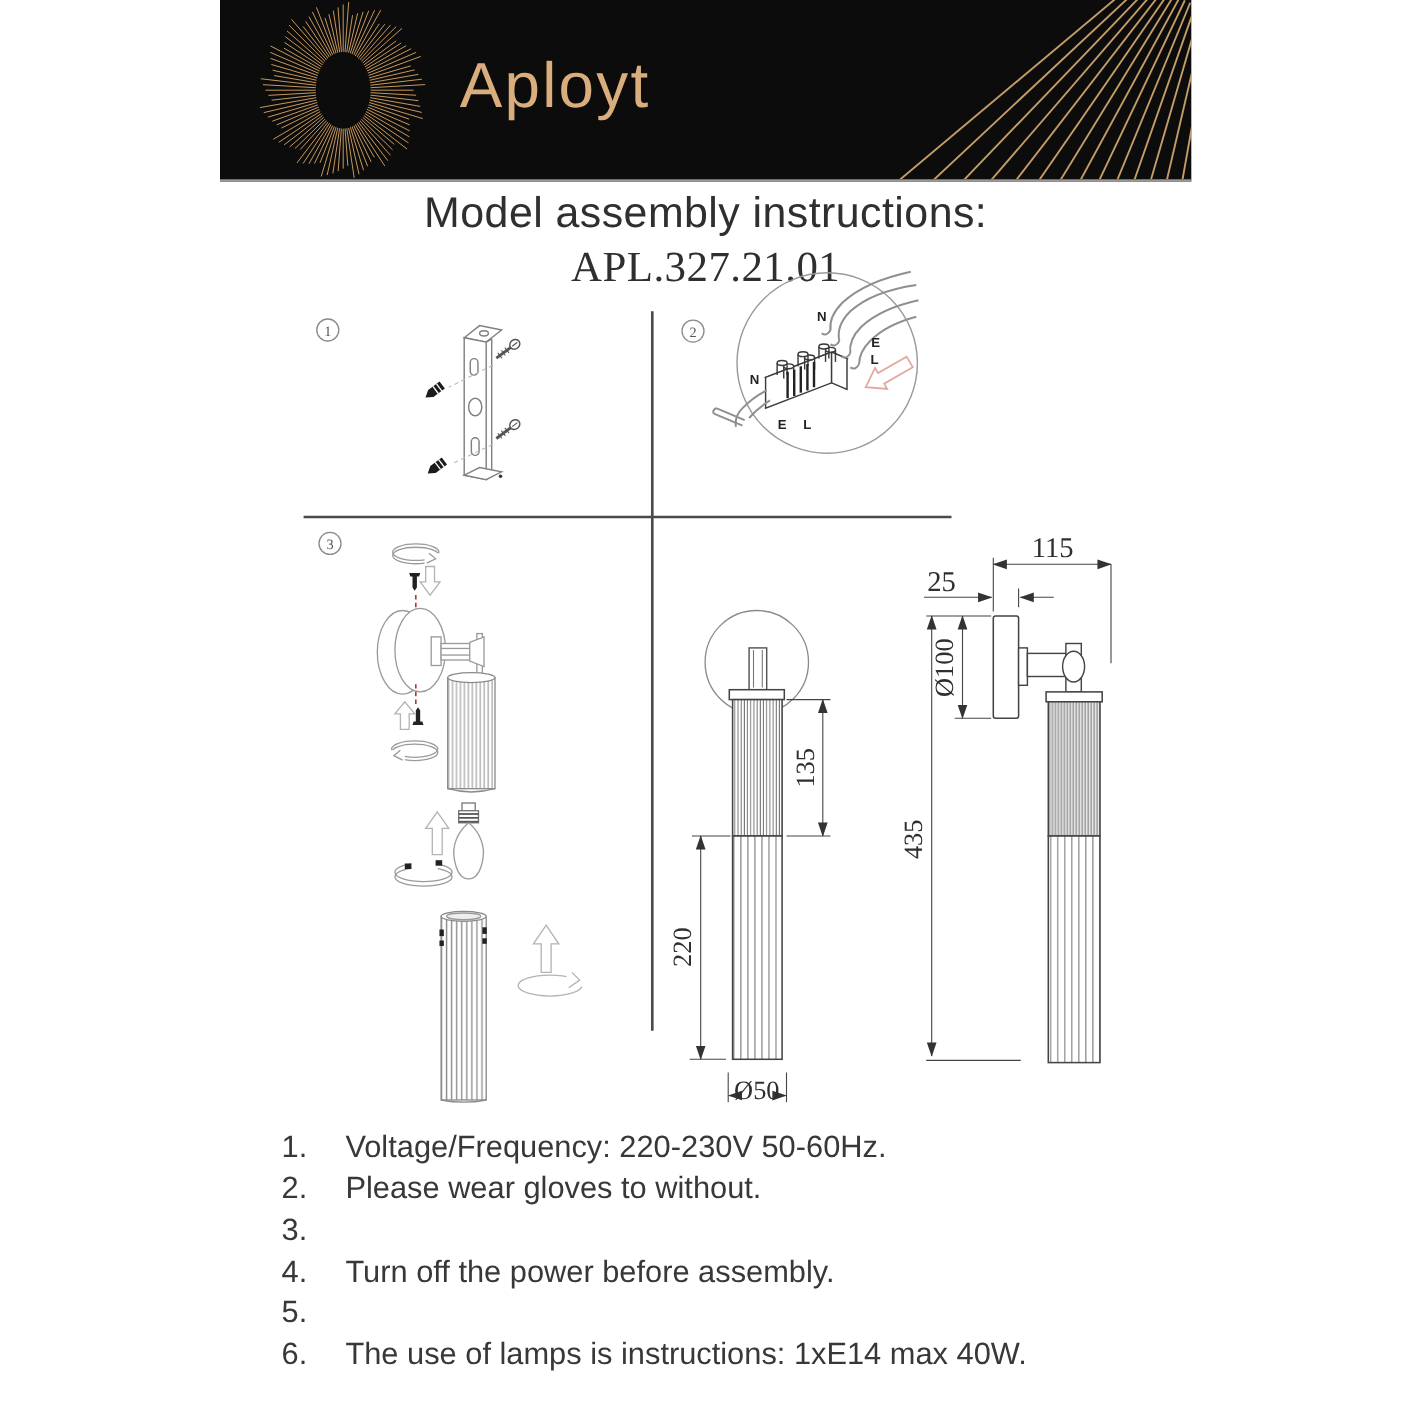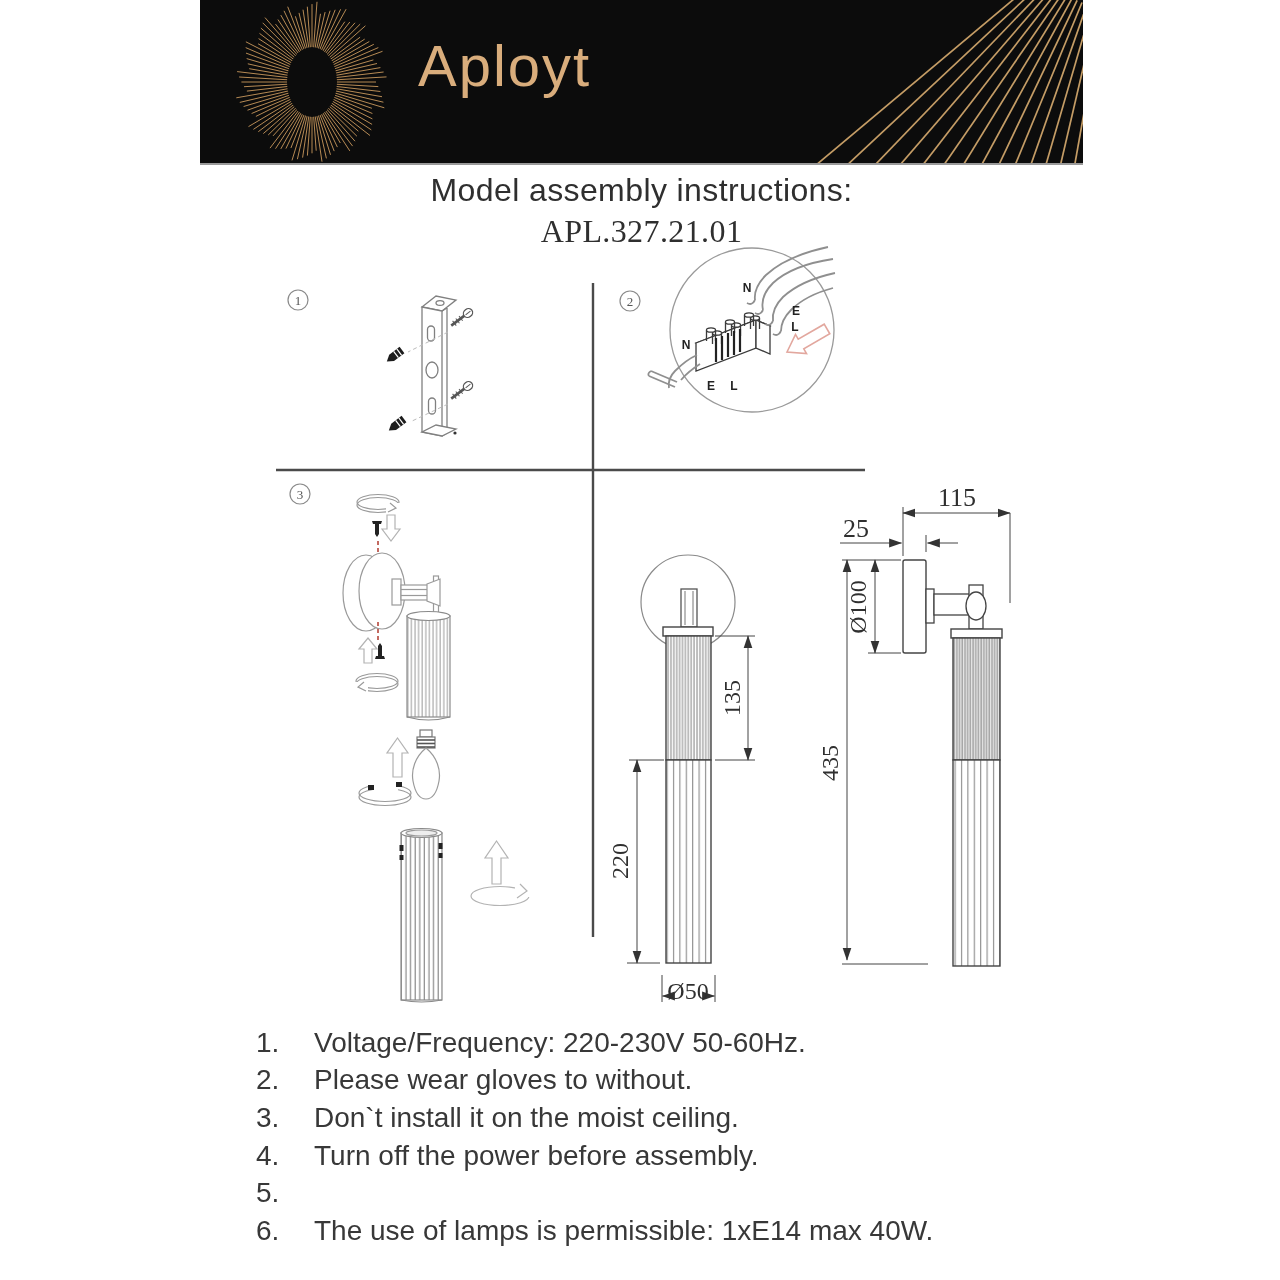--- a/index.html
+++ b/index.html
@@ -1,24 +1,24 @@
 <!DOCTYPE html>
 <html><head>
 <meta charset="utf-8">
 <style>
   html,body{margin:0;padding:0;background:#ffffff;}
   .page{position:relative;width:1280px;height:1280px;background:#ffffff;overflow:hidden;
         font-family:"Liberation Sans",sans-serif;}
   .banner{position:absolute;left:200px;top:0;width:883px;height:163px;background:#0c0c0c;
           border-bottom:2px solid #9a9a9a;overflow:hidden;}
   .banner svg{position:absolute;left:0;top:0;}
-  .brand{position:absolute;left:218px;top:32px;font-size:58px;color:#d9ad7c;
+  .brand{position:absolute;left:218px;top:44px;font-size:58px;color:#d9ad7c;
          letter-spacing:2px;font-weight:400;}
   .title-block{position:absolute;left:200px;top:172px;width:883px;text-align:center;
-               color:#2f2f2f;font-size:32px;letter-spacing:0.4px;}
+               color:#2f2f2f;font-size:39px;letter-spacing:0.4px;}
   .title-block .l2{margin-top:4px;font-family:Liberation Serif, serif;}
   svg.diagram{position:absolute;left:0;top:0;width:1280px;height:1280px;}
   .instructions{position:absolute;left:256px;top:1024px;width:840px;color:#383838;
                 font-size:28px;}
   .instructions .row{display:flex;height:37.6px;align-items:center;}
   .instructions .num{width:34px;flex:0 0 34px;}
   .instructions .txt{margin-left:24px;white-space:nowrap;}
   text.dim{font-family:"Liberation Serif",serif;font-size:24px;fill:#2f2f2f;}
   text.dimbig{font-family:"Liberation Serif",serif;font-size:26px;fill:#2f2f2f;}
   text.wlab{font-family:"Liberation Sans",sans-serif;font-size:12px;font-weight:bold;fill:#222;}
@@ -445,28 +445,27 @@
     <div class="row">
       <span class="num">1.</span>
       <span class="txt">Voltage/Frequency: 220-230V 50-60Hz.</span>
     </div>
     <div class="row">
       <span class="num">2.</span>
       <span class="txt">Please wear gloves to without.</span>
     </div>
     <div class="row">
       <span class="num">3.</span>
-      <span class="txt">Don`t install it on the moist ceiling.</span>
     </div>
     <div class="row">
       <span class="num">4.</span>
       <span class="txt">Turn off the power before assembly.</span>
     </div>
     <div class="row">
       <span class="num">5.</span>
     </div>
     <div class="row">
       <span class="num">6.</span>
-      <span class="txt">The use of lamps is permissible: 1xE14 max 40W.</span>
+      <span class="txt">The use of lamps is instructions: 1xE14 max 40W.</span>
     </div>
   </div>
 
 </div>
 
 </body></html>

